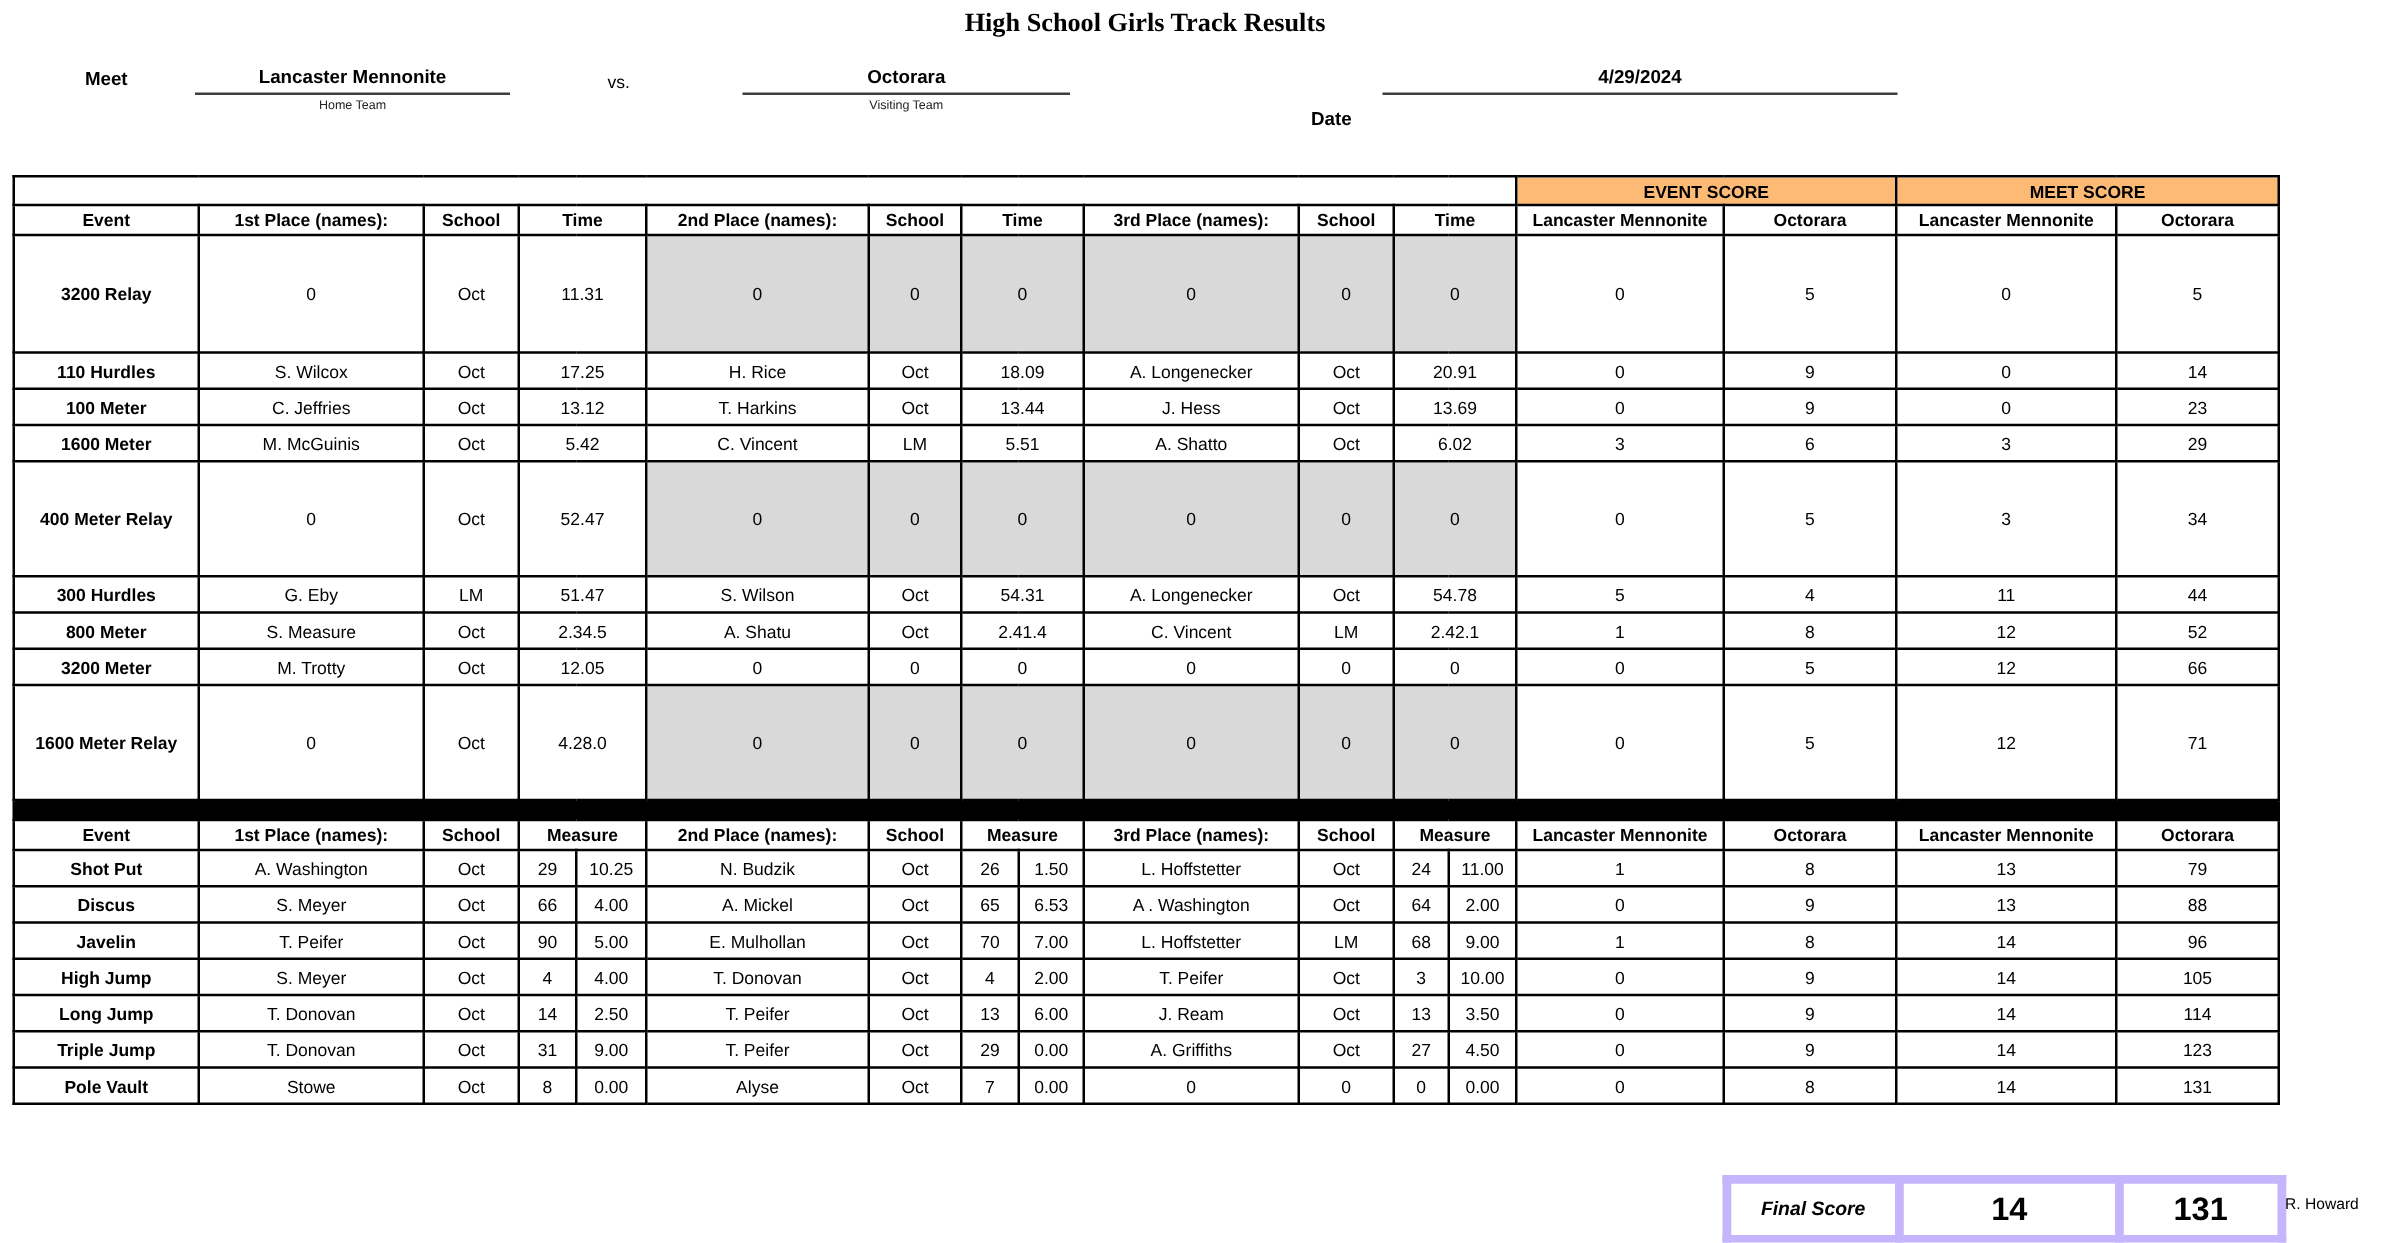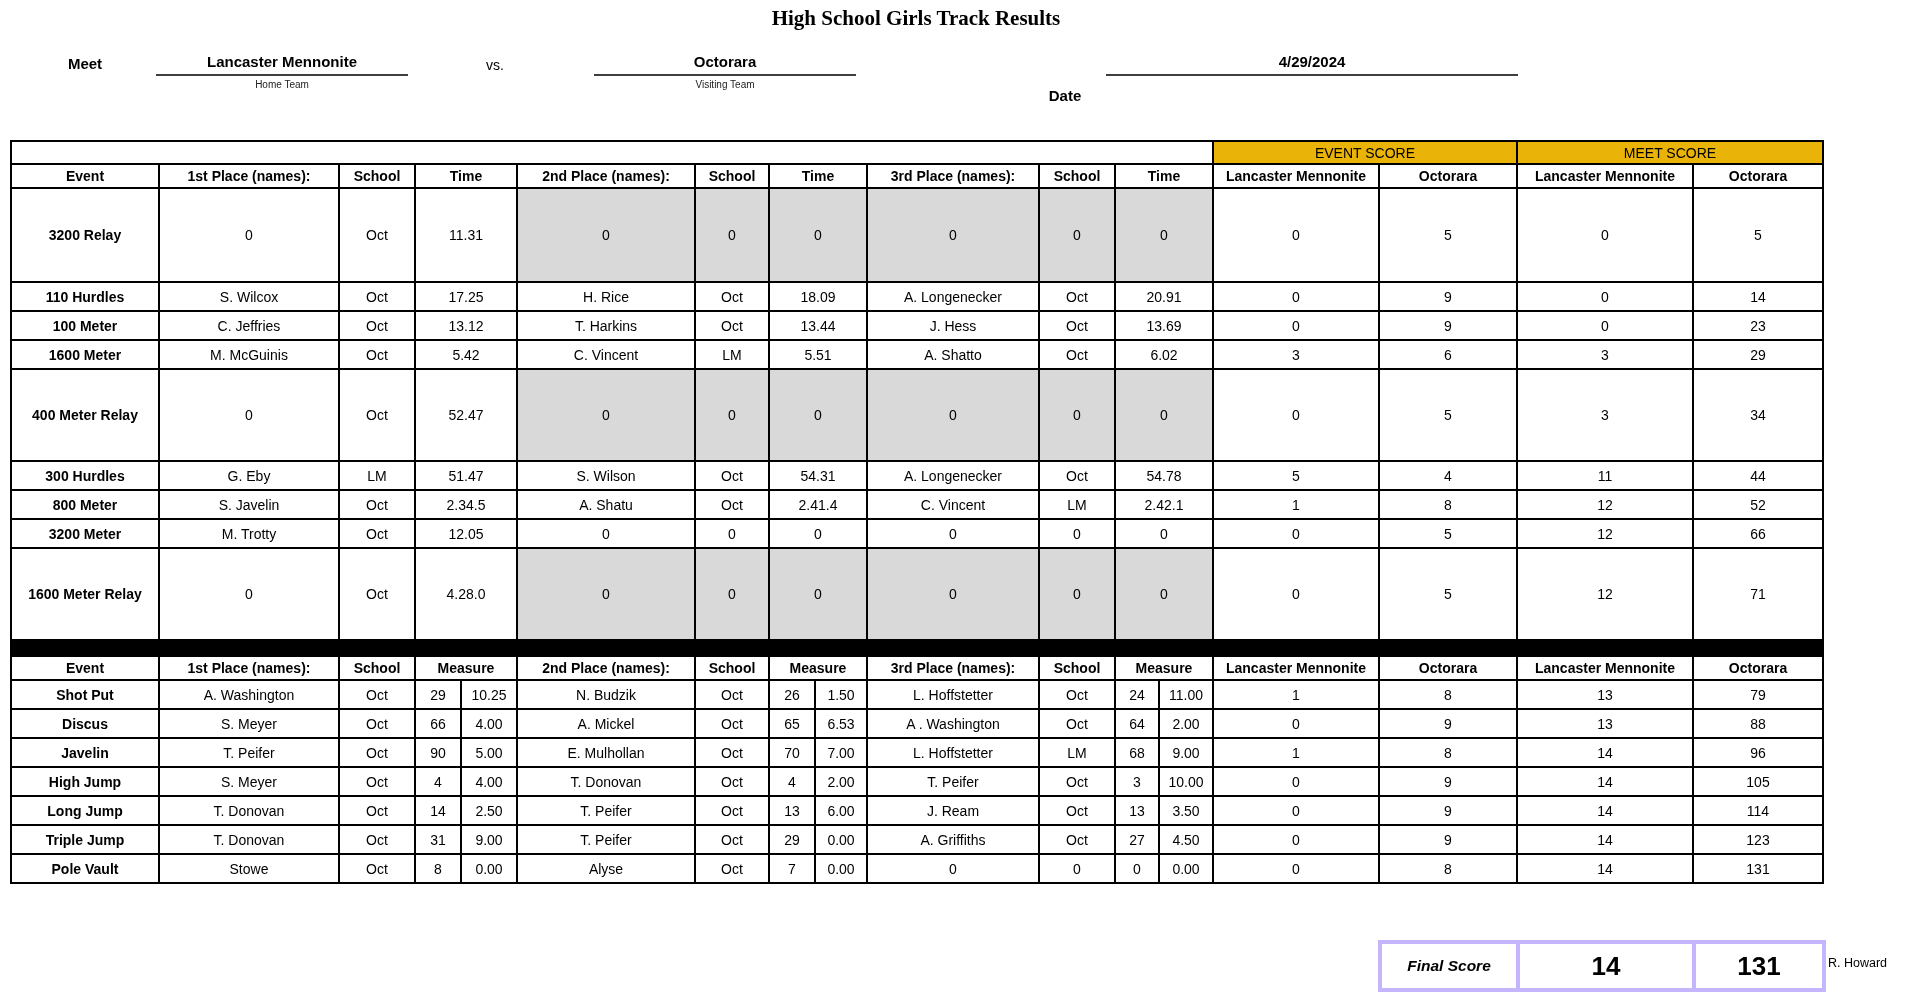--- a/index.html
+++ b/index.html
@@ -15,36 +15,36 @@
   .uline { border-bottom:2px solid #3f3f3f; text-align:center;
     font-size:15px; font-weight:700; height:24px; line-height:24px; }
   .caption { font-size:10px; text-align:center; color:#222; }
   .signature { font-size:12.5px; }
 
   table.results { position:absolute; left:10px; top:140px;
     border-collapse:collapse; table-layout:fixed; }
   table.results td { border:2px solid #000; text-align:center; vertical-align:middle;
     font-size:14px; padding:0 2px; overflow:hidden; white-space:nowrap; }
   td.filler { border:none; background:#fff; }
-  td.banner-cell { background:#eab308; font-weight:400; font-size:14.5px;
+  td.banner-cell { background:#fdba74; font-weight:700; font-size:14.5px;
     border:3px solid #000; }
   td.hdr  { font-weight:700; border-top:4px solid #000; border-bottom:3px solid #000; }
   td.hdr2 { font-weight:700; border-bottom:3px solid #000; }
   td.open-tl { border-top:none; border-left:none; }
   td.gl { border-left:4px solid #000; }
   td.el { border-left:4px solid #000; }
   td.or { border-right:4px solid #000; }
   td.bot { border-bottom:4px solid #000; }
   td.event-cell { font-weight:700; }
   td.gray { background:#d9d9d9; }
   tr.band td { background:#000; height:14px; border:2px solid #000; padding:0; }
 
   table.final { position:absolute; left:1378px; top:940px;
     border-collapse:collapse; table-layout:fixed; }
-  table.final td { border:4px solid #c4b5fd; text-align:center; vertical-align:middle; }
+  table.final td { border:7px solid #c4b5fd; text-align:center; vertical-align:middle; }
   td.final-label { font-weight:700; font-style:italic; font-size:15.5px; }
   td.final-num { font-weight:700; font-size:26px; }
 </style>
 </head>
 <body>
 
 <div class="sheet">
 
   <div class="abs page-title">High School Girls Track Results</div>
 
@@ -190,21 +190,21 @@
           <td class="gl">A. Longenecker</td>
           <td>Oct</td>
           <td colspan="2">54.78</td>
           <td class="gl">5</td>
           <td>4</td>
           <td class="gl">11</td>
           <td class="or">44</td>
         </tr>
         <tr style="height: 29px;">
           <td class="event-cell el">800 Meter</td>
-          <td class="gl">S. Javelin</td>
+          <td class="gl">S. Measure</td>
           <td>Oct</td>
           <td colspan="2">2.34.5</td>
           <td class="gl">A. Shatu</td>
           <td>Oct</td>
           <td colspan="2">2.41.4</td>
           <td class="gl">C. Vincent</td>
           <td>LM</td>
           <td colspan="2">2.42.1</td>
           <td class="gl">1</td>
           <td>8</td>

